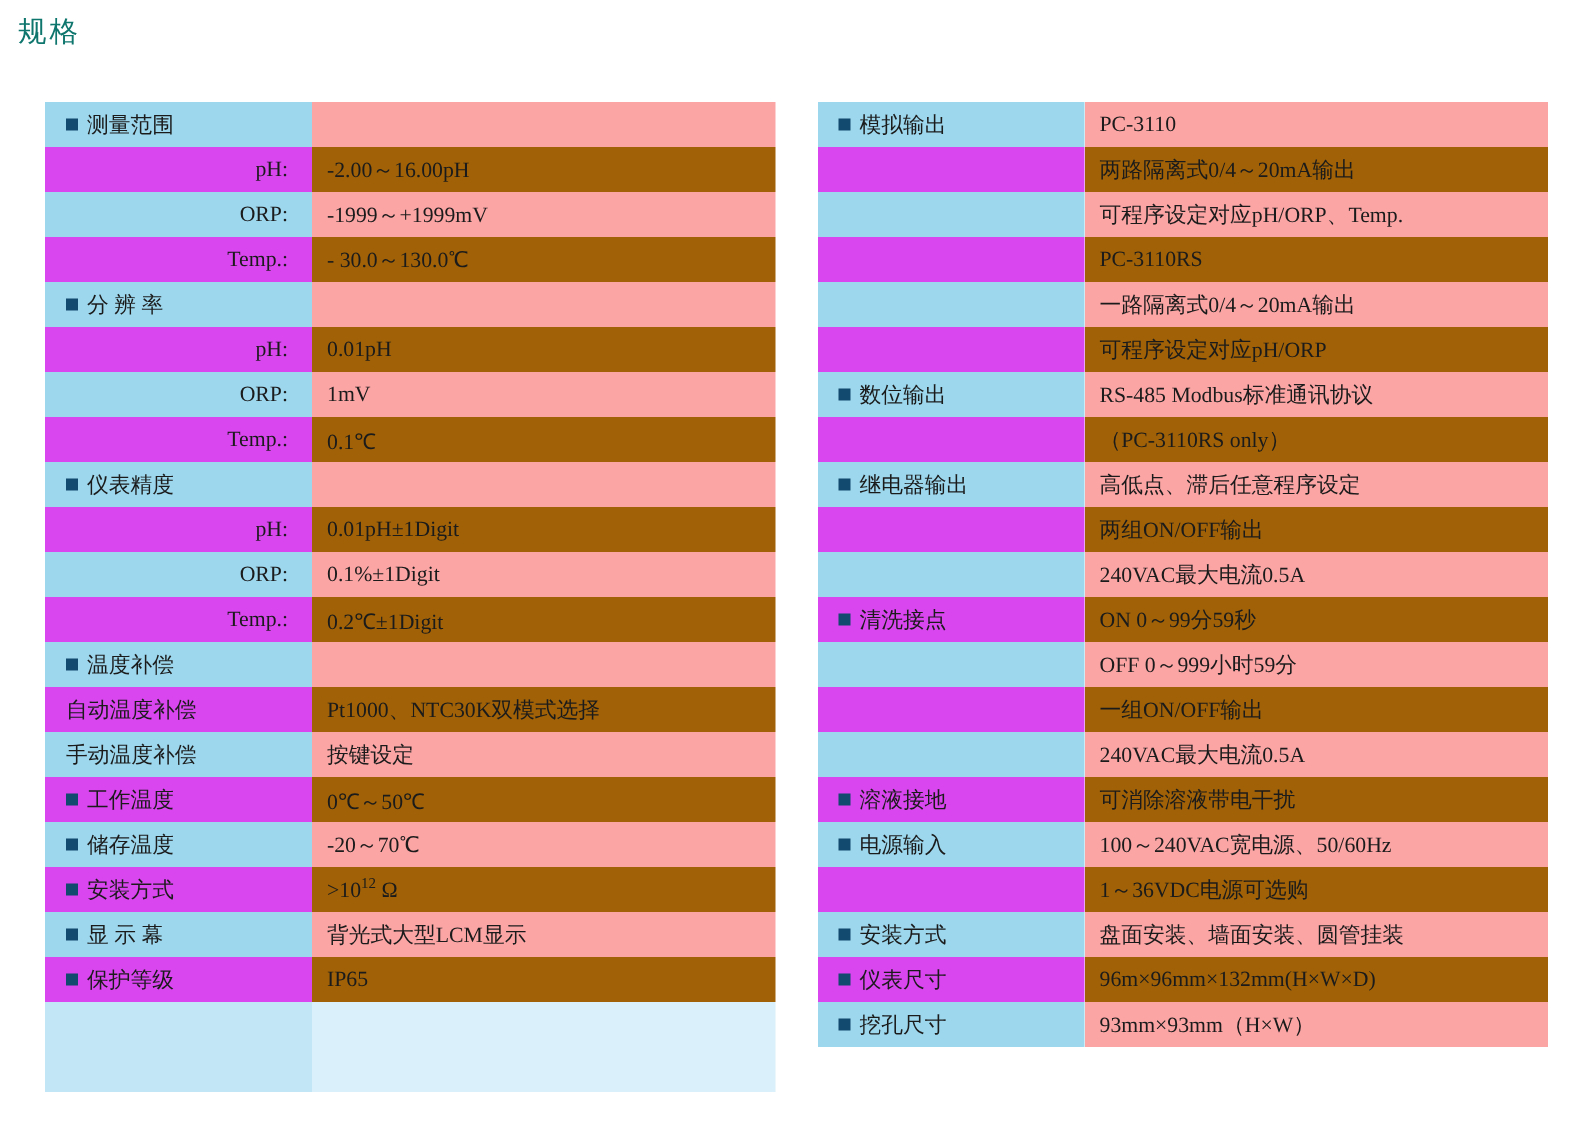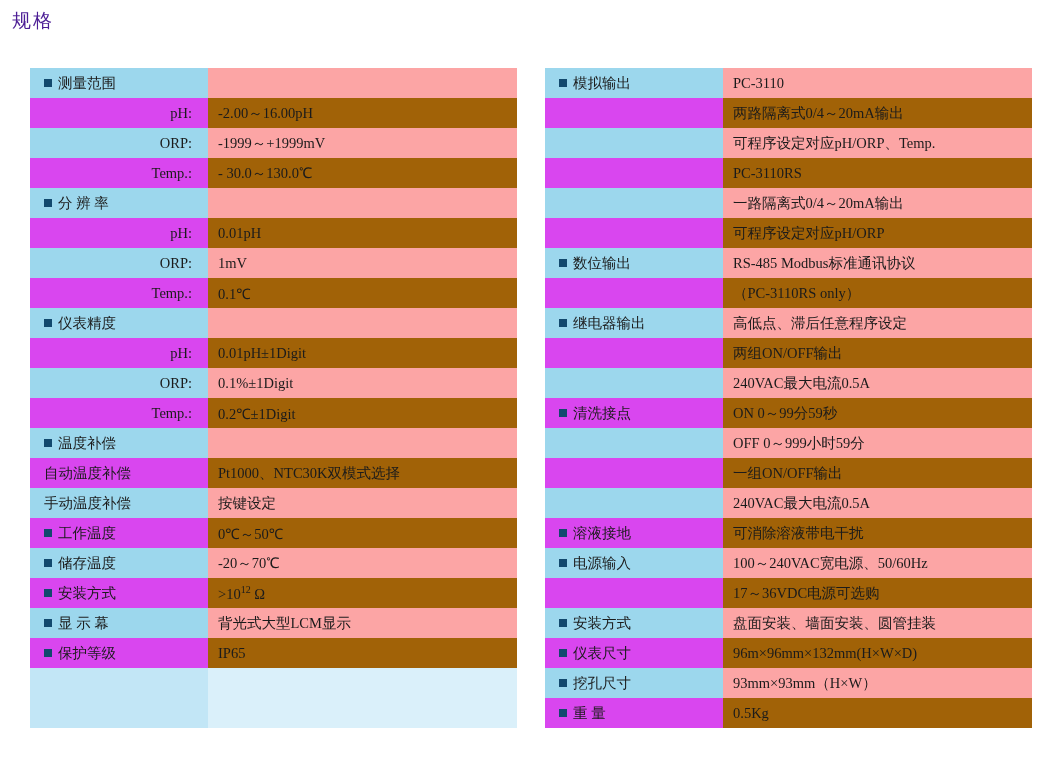--- a/index.html
+++ b/index.html
@@ -16,21 +16,21 @@
   #page {
     position: relative;
     width: 1056px;
     height: 761px;
   }
   .page-title {
     position: absolute;
     left: 12px;
     top: 8px;
     font-size: 19px;
-    color: #4c1d95;
+    color: #0f766e;
     font-family: "Liberation Serif", serif;
     letter-spacing: 2px;
   }
   .spec-table {
     position: absolute;
     border-collapse: collapse;
     table-layout: fixed;
   }
   .spec-table.left {
     left: 30px;
@@ -268,34 +268,30 @@
         <tr class="bg-b">
           <td class="label center"><span class="sq"></span><span>溶液接地</span></td>
           <td class="value">可消除溶液带电干扰</td>
         </tr>
         <tr class="bg-a">
           <td class="label center"><span class="sq"></span><span>电源输入</span></td>
           <td class="value">100～240VAC宽电源、50/60Hz</td>
         </tr>
         <tr class="bg-b">
           <td class="label center"><span></span></td>
-          <td class="value">17～36VDC电源可选购</td>
+          <td class="value">1～36VDC电源可选购</td>
         </tr>
         <tr class="bg-a">
           <td class="label center"><span class="sq"></span><span>安装方式</span></td>
           <td class="value">盘面安装、墙面安装、圆管挂装</td>
         </tr>
         <tr class="bg-b">
           <td class="label center"><span class="sq"></span><span>仪表尺寸</span></td>
           <td class="value">96m×96mm×132mm(H×W×D)</td>
         </tr>
         <tr class="bg-a">
           <td class="label center"><span class="sq"></span><span>挖孔尺寸</span></td>
           <td class="value">93mm×93mm（H×W）</td>
         </tr>
-        <tr class="bg-b">
-          <td class="label center"><span class="sq"></span><span>重  量</span></td>
-          <td class="value">0.5Kg</td>
-        </tr>
       </tbody>
   </table>
 
 </div>
 
 </body></html>

